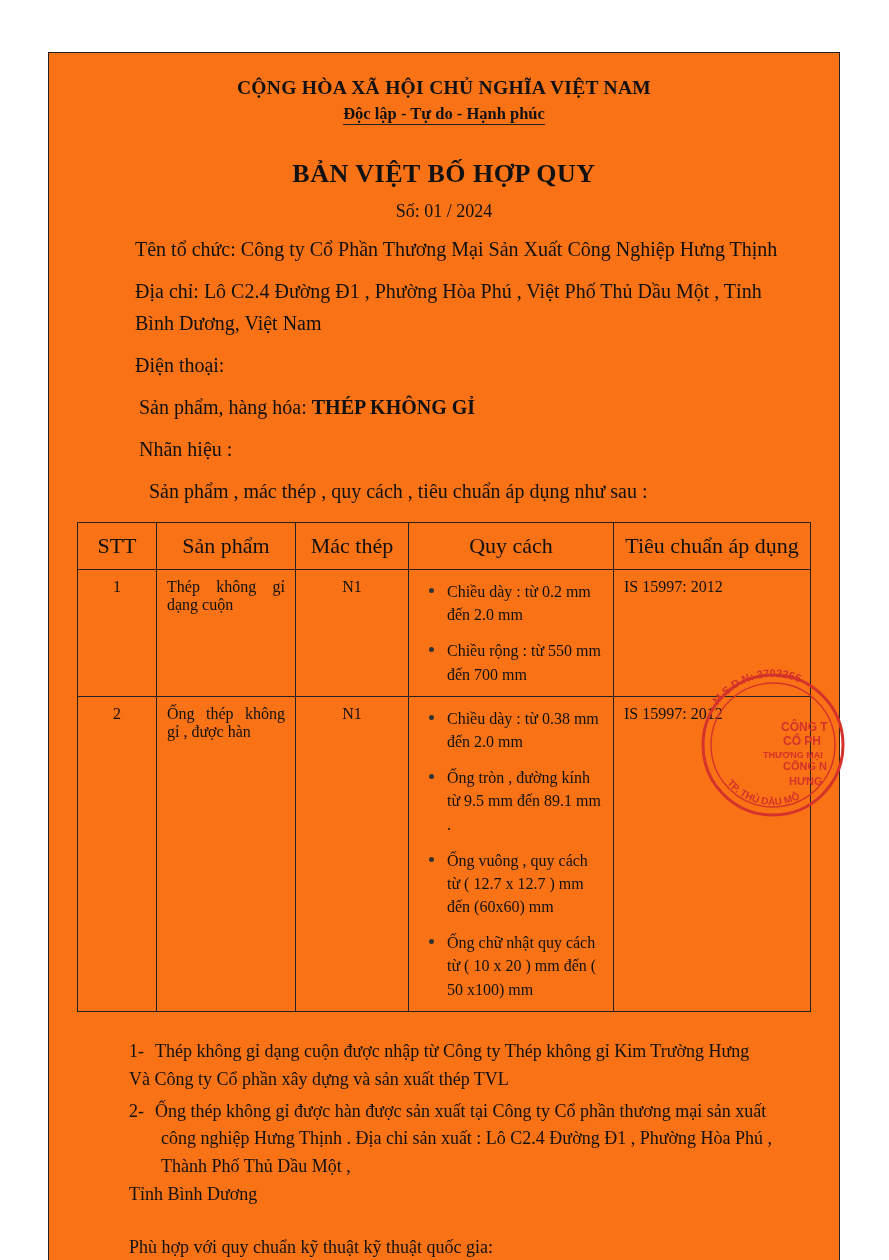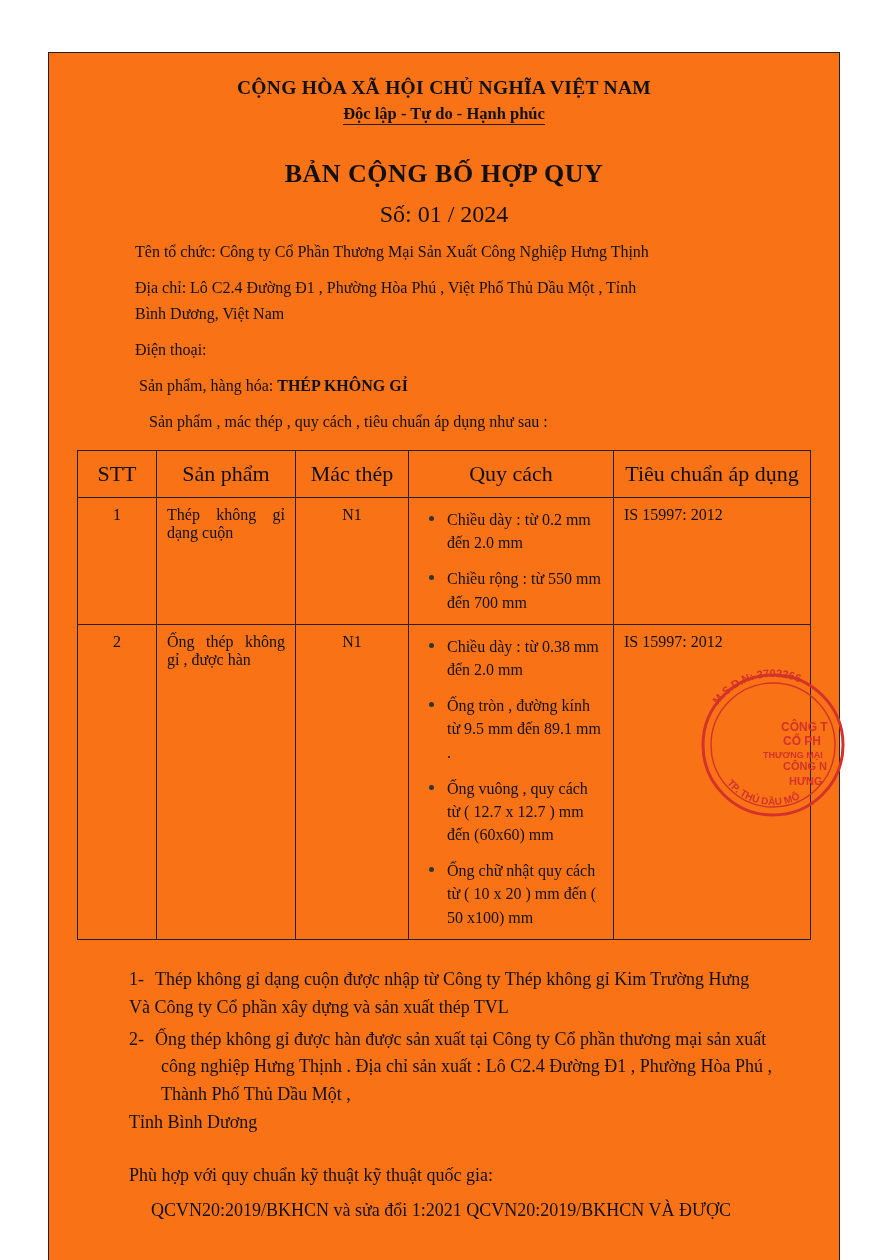--- a/index.html
+++ b/index.html
@@ -43,25 +43,25 @@
     border-bottom: 1.4px solid #222;
     padding-bottom: 0;
   }
   .doc-title {
     font-weight: bold;
     font-size: 26px;
     margin-top: 34px;
     letter-spacing: 0.5px;
   }
   .doc-number {
-    font-size: 24px;
+    font-size: 18px;
     margin-top: 12px;
   }
   .body-line {
-    font-size: 16px;
+    font-size: 20px;
     margin-top: 12px;
     line-height: 1.5;
   }
   .indent1 { margin-left: 58px; }
   .indent2 { margin-left: 62px; }
   .indent3 { margin-left: 72px; }
   .b { font-weight: bold; }
   table.spec {
     width: 100%;
     border-collapse: collapse;
@@ -138,40 +138,41 @@
 <body>
 
 <div class="page">
   <div class="inner">
 
     <div class="ctr">
       <div class="national-title">CỘNG HÒA XÃ HỘI CHỦ NGHĨA VIỆT NAM</div>
       <div><span class="national-sub">Độc lập - Tự do - Hạnh phúc</span></div>
     </div>
 
-    <div class="ctr doc-title">BẢN CỘNG BỐ HỢP QUY</div>
+    <div class="ctr doc-title">BẢN VIỆT BỐ HỢP QUY</div>
     <div class="ctr doc-number">Số: 01 / 2024</div>
 
     <div class="body-line indent1">
       <span>Tên tổ chức: </span><span>Công ty Cổ Phần Thương Mại Sản Xuất Công Nghiệp Hưng Thịnh</span>
     </div>
 
     <div class="body-line indent1">
       <span>Địa chỉ: </span><span>Lô C2.4 Đường Đ1 , Phường Hòa Phú , Việt Phố Thủ Dầu Một , Tỉnh</span>
     </div>
     <div class="body-line indent1" style="margin-top:2px">
       <span>Bình Dương, Việt Nam</span>
     </div>
 
     <div class="body-line indent1">Điện thoại:</div>
 
     <div class="body-line indent2">
       <span>Sản phẩm, hàng hóa: </span><span class="b">THÉP KHÔNG GỈ</span>
     </div>
 
+    <div class="body-line indent2">Nhãn hiệu :</div>
 
     <div class="body-line indent3">Sản phẩm , mác thép , quy cách , tiêu chuẩn áp dụng như sau :</div>
 
     <table class="spec">
       <thead>
         <tr>
           <th class="col-stt">STT</th>
           <th class="col-sp">Sản phẩm</th>
           <th class="col-mac">Mác thép</th>
           <th class="col-qc">Quy cách</th>

